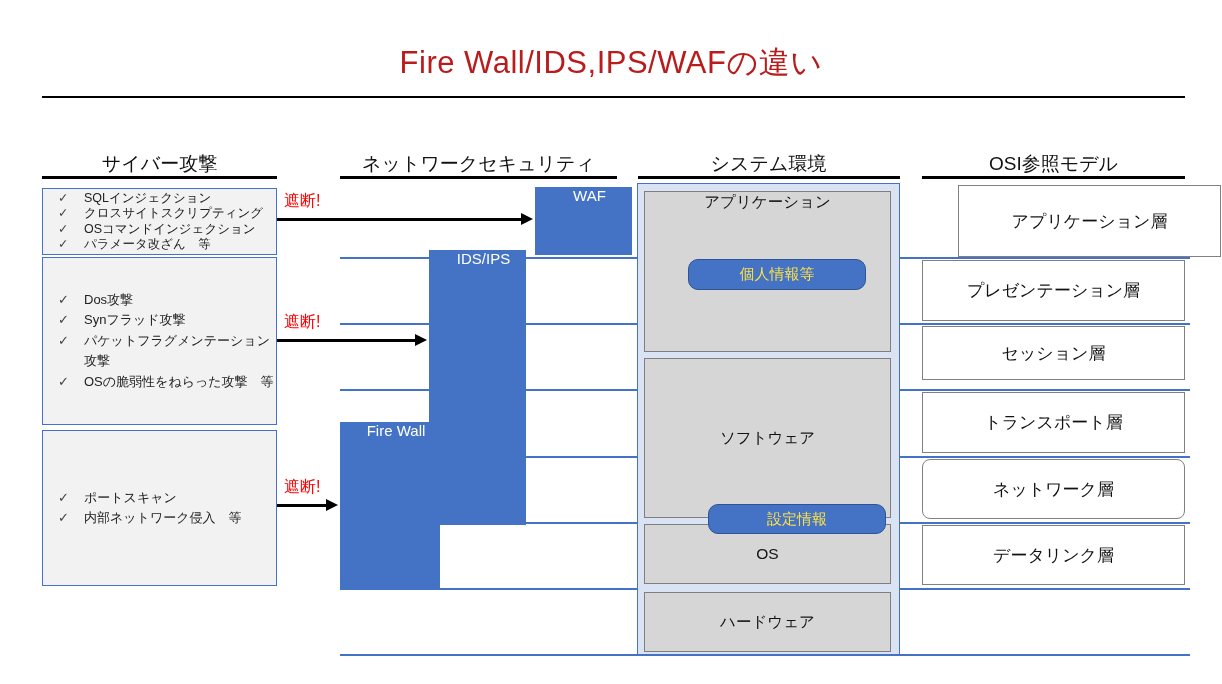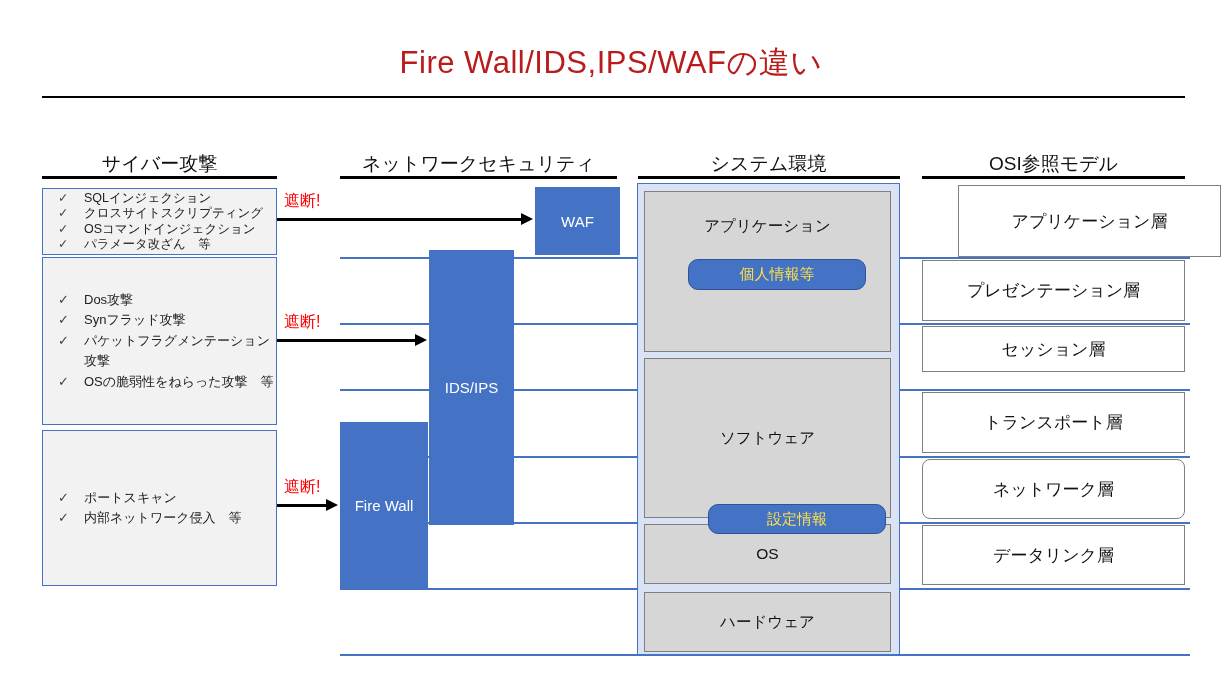--- a/index.html
+++ b/index.html
@@ -19,29 +19,29 @@
   .attack-item{display:flex;align-items:baseline;padding-left:15px;font-size:12.5px;color:#222;}
   .attack-box.tight .attack-item{line-height:15.5px;}
   .attack-box.roomy .attack-item{line-height:20.5px;font-size:13px;}
   .check{width:26px;flex:none;color:#404040;}
 
   .arrow-line{position:absolute;height:2.5px;background:#000;z-index:3;}
   .arrow-head{position:absolute;width:0;height:0;border-top:6px solid transparent;
               border-bottom:6px solid transparent;border-left:12px solid #000;z-index:3;}
   .block-label{position:absolute;color:#FF0000;font-size:16px;z-index:3;font-weight:500;}
 
-  .device{position:absolute;background:#4472C4;color:#fff;display:flex;align-items:center;
-          justify-content:center;font-size:15px;z-index:2;}
+  .device{position:absolute;background:#4472C4;color:#fff;display:flex;align-items:flex-start;
+          justify-content:center;font-size:15px;z-index:2;padding-left:12px;}
 
   .sys-container{position:absolute;left:637px;top:183px;width:263px;height:472px;background:#DAE3F3;
                  border:1.5px solid #4472C4;box-sizing:border-box;z-index:2;}
   .sys-box{position:absolute;left:6px;width:247px;background:#D6D6D6;border:1px solid #7F7F7F;
            box-sizing:border-box;font-size:15.5px;color:#111;display:flex;align-items:center;justify-content:center;}
   .sys-box.app{align-items:flex-start;}
-  .sys-box.app span{margin-top:24px;}
+  .sys-box.app span{}
   .pill{position:absolute;left:50px;width:178px;background:#4472C4;border:1.5px solid #2F5496;border-radius:10px;
         color:#fde047;font-size:15px;display:flex;align-items:center;justify-content:center;box-sizing:border-box;z-index:4;}
 
   .osi-box{position:absolute;left:922px;width:263px;background:#fff;border:1.5px solid #808080;
            box-sizing:border-box;display:flex;align-items:center;justify-content:center;
            font-size:17px;color:#111;z-index:2;}
 </style>
 </head>
 <body>
 
@@ -160,21 +160,21 @@
       <span>ハードウェア</span>
     </div>
   </div>
 
   <div class="osi-box" style="top:185px;height:72px;margin-left:36px;">
       <span>アプリケーション層</span>
     </div>
   <div class="osi-box" style="top:260px;height:61px;">
       <span>プレゼンテーション層</span>
     </div>
-  <div class="osi-box" style="top:326px;height:46px;text-align:right;">
+  <div class="osi-box" style="top:326px;height:54px;text-align:right;">
       <span>セッション層</span>
     </div>
   <div class="osi-box" style="top:392px;height:61px;">
       <span>トランスポート層</span>
     </div>
   <div class="osi-box" style="top:459px;height:60px;border-radius:8px;">
       <span>ネットワーク層</span>
     </div>
   <div class="osi-box" style="top:525px;height:60px;">
       <span>データリンク層</span>

